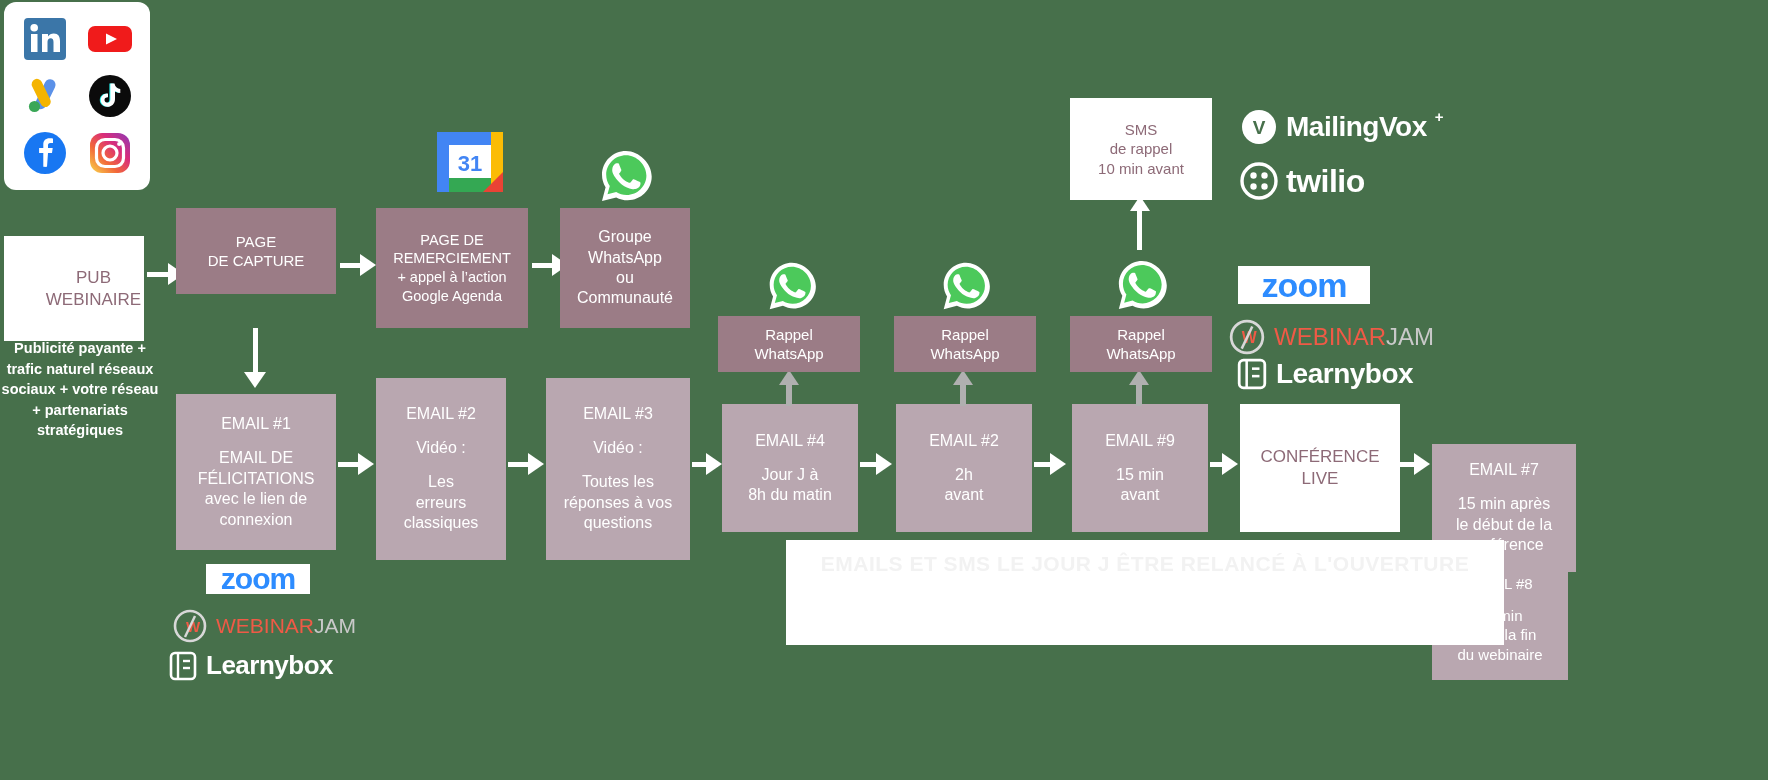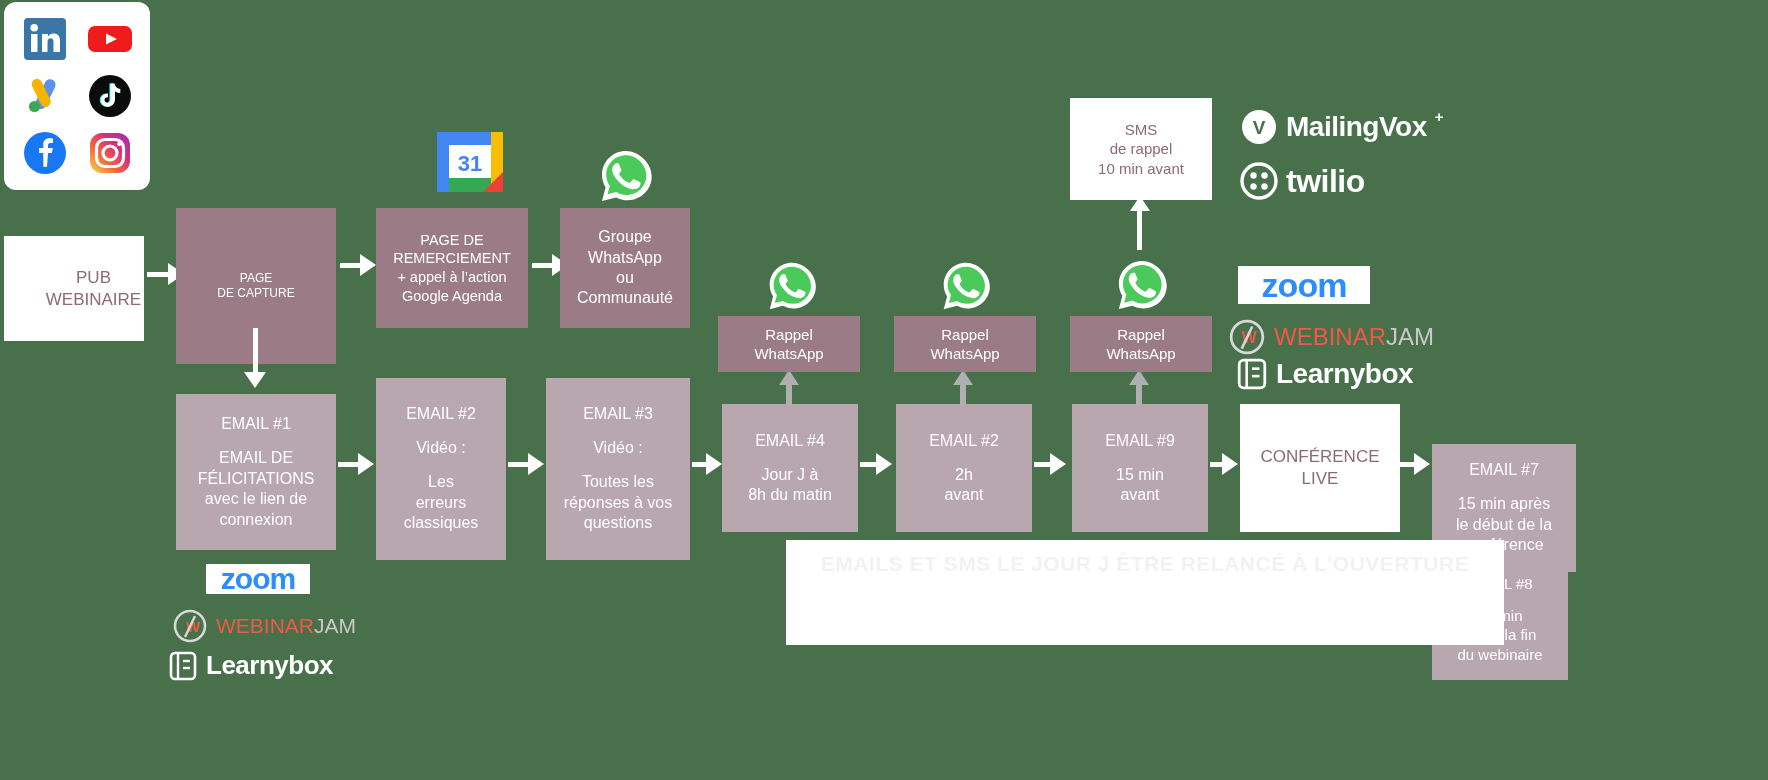--- a/index.html
+++ b/index.html
@@ -137,30 +137,39 @@
         </linearGradient>
           </defs>
         <rect x="3" y="3" width="40" height="40" rx="12" fill="url(#ig)"></rect>
         <rect x="9.5" y="9.5" width="27" height="27" rx="8.5" fill="none" stroke="#fff" stroke-width="3.2"></rect>
         <circle cx="23" cy="23" r="7" fill="none" stroke="#fff" stroke-width="3.2"></circle>
         <circle cx="32.2" cy="14" r="2.1" fill="#fff"></circle>
       </svg>
     </div>
   </div>
 
+  <div id="source-note">
+    <span class="ln">Publicité</span>
+    <span class="ln">payante</span>
+    <span class="ln">+ trafic naturel</span>
+    <span class="ln">réseaux sociaux</span>
+    <span class="ln">+ votre réseau</span>
+    <span class="ln">+ partenariats</span>
+    <span class="ln">stratégiques</span>
+  </div>
 
   <div class="node white-box" style="left:4px; top:236px; width:140px; height:105px; font-size:17px;padding-left:39px;">
     <span class="ln">PUB</span>
     <span class="ln">WEBINAIRE</span>
   </div>
 
   <div class="conn" style="left:147px; top:272px; width:26px; height:5px;"></div>
   <div class="arrow-r" style="left:168px; top:263px;"></div>
 
-  <div class="node mauve-dark" style="left:176px; top:208px; width:160px; height:156px; font-size:12px;">
+  <div class="node mauve-dark" style="left:176px; top:208px; width:160px; height:86px; font-size:15px;">
     <span class="ln">PAGE</span>
     <span class="ln">DE CAPTURE</span>
   </div>
 
   <div class="conn" style="left:340px; top:263px; width:28px; height:5px;"></div>
   <div class="arrow-r" style="left:360px; top:254px;"></div>
 
   <div class="node mauve-dark" style="left:376px; top:208px; width:152px; height:120px; font-size:14.5px;">
     <span class="ln">PAGE DE</span>
     <span class="ln">REMERCIEMENT</span>

